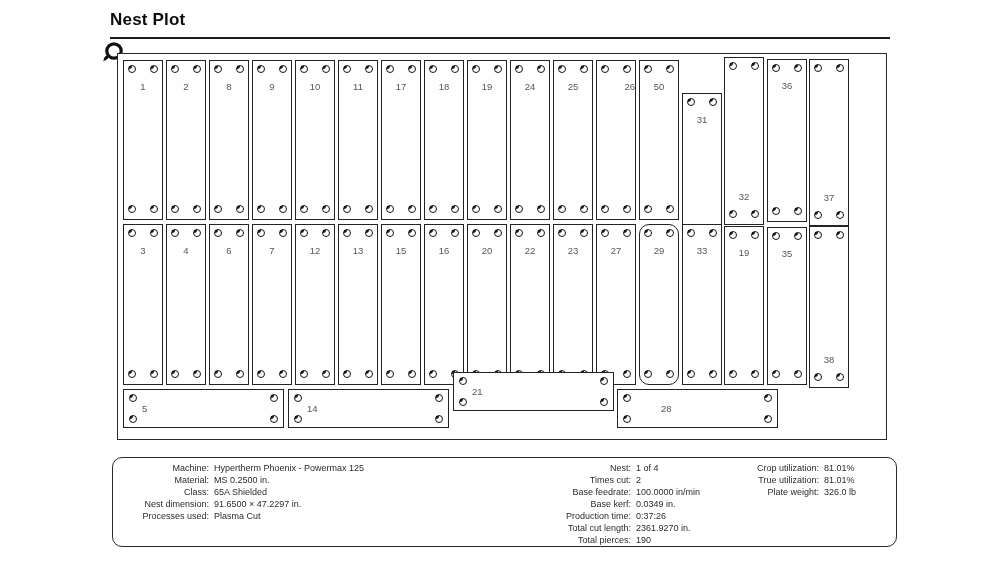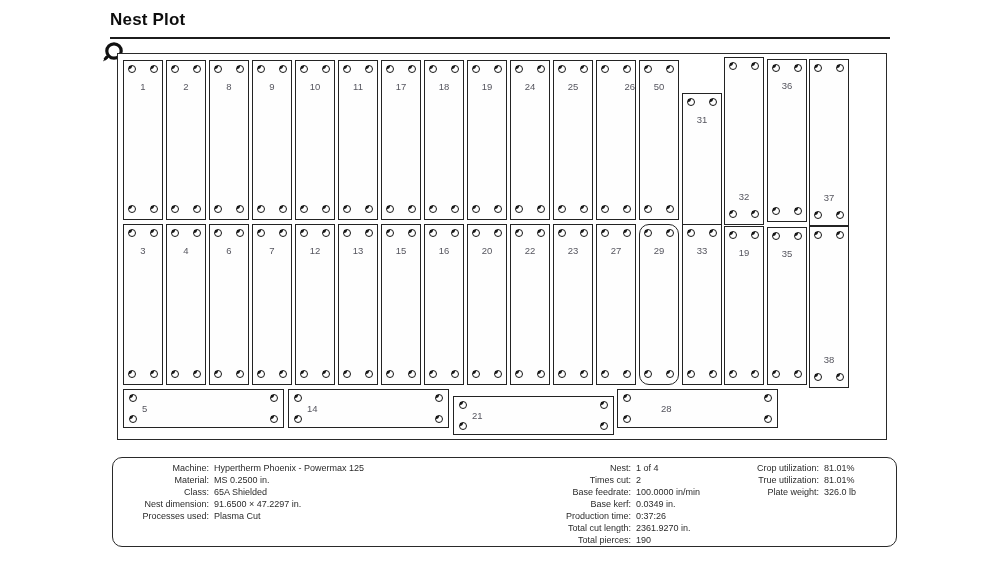--- a/index.html
+++ b/index.html
@@ -312,21 +312,21 @@
         <div class="hole" style="left: 146px; top: 4px;"></div>
         <div class="hole" style="left: 146px; top: 25px;"></div>
       </div>
       <div class="part" style="left: 288px; top: 389px; width: 161px; height: 39px;">
         <div class="part-number h" style="top: 12.5px;">14</div>
         <div class="hole" style="left: 5px; top: 4px;"></div>
         <div class="hole" style="left: 5px; top: 25px;"></div>
         <div class="hole" style="left: 146px; top: 4px;"></div>
         <div class="hole" style="left: 146px; top: 25px;"></div>
       </div>
-      <div class="part" style="left: 453px; top: 396px; width: 161px; height: 39px;">
+      <div class="part" style="left: 453px; top: 372px; width: 161px; height: 39px;">
         <div class="part-number h" style="top: 12.5px;">21</div>
         <div class="hole" style="left: 5px; top: 4px;"></div>
         <div class="hole" style="left: 5px; top: 25px;"></div>
         <div class="hole" style="left: 146px; top: 4px;"></div>
         <div class="hole" style="left: 146px; top: 25px;"></div>
       </div>
       <div class="part" style="left: 617px; top: 389px; width: 161px; height: 39px;">
         <div class="part-number h" style="top: 12.5px; margin-left: 25px;">28</div>
         <div class="hole" style="left: 5px; top: 4px;"></div>
         <div class="hole" style="left: 5px; top: 25px;"></div>

